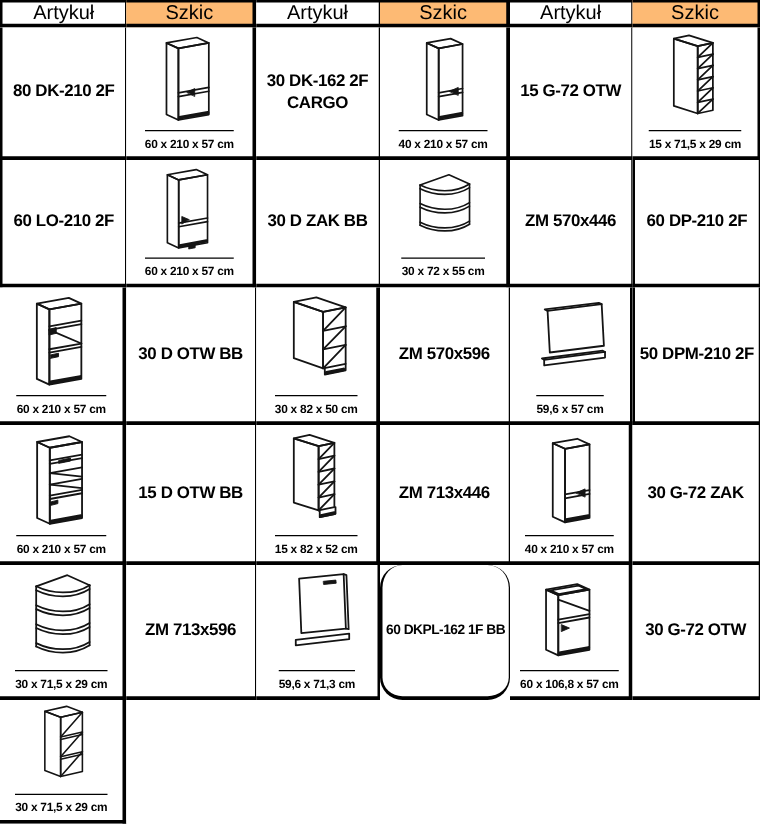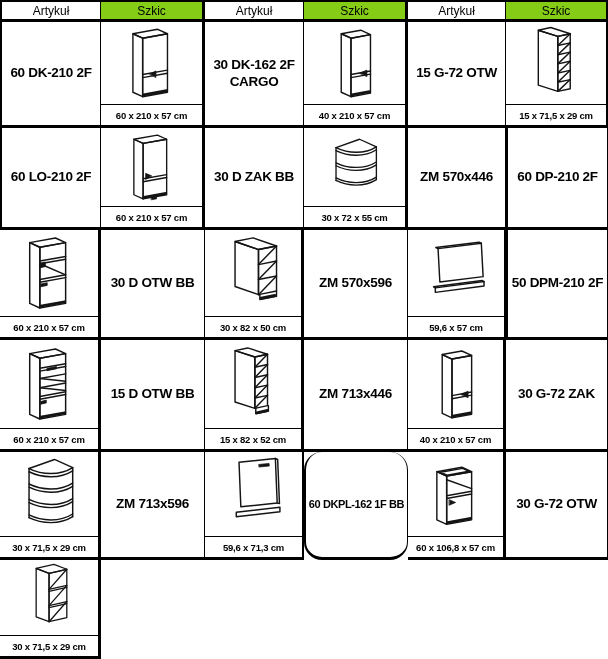--- a/index.html
+++ b/index.html
@@ -5,24 +5,24 @@
   html,body{margin:0;padding:0;background:#ffffff;font-family:"Liberation Sans",sans-serif;color:#000;}
   #grid{
     display:grid;
     grid-template-columns:101px 104px 99px 104px 98px 102px;
     grid-template-rows:22px 106px 102px 110px 112px 108px 99px;
     width:608px;height:659px;background:#fff;
   }
   .hc{
     box-sizing:border-box;border-top:2px solid #000;border-bottom:3px solid #000;
     display:flex;align-items:center;justify-content:center;
-    font-size:12px;background:#fff;
+    font-size:16px;background:#fff;
   }
-  .hc.gray{background:#84cc16;}
-  .cell{box-sizing:border-box;border-bottom:3px solid #000;background:#fff;}
+  .hc.gray{background:#fdba74;}
+  .cell{box-sizing:border-box;border-bottom:3px solid #000;background:#fff;align-items:center;}
   .b-l{border-left:2px solid #000;}
   .b-thin{border-right:1px solid #000;}
   .b-thick{border-right:3px solid #000;}
   .b-right{border-right:2px solid #000;}
   .ghost{background:#fff;}
   .art{
     display:flex;align-items:center;justify-content:center;text-align:center;
     font-weight:700;font-size:13.5px;letter-spacing:-0.3px;line-height:1.25;padding:2px;
   }
   .art.compact{font-size:11px;letter-spacing:-0.4px;white-space:nowrap;border-radius:18px;}
@@ -42,21 +42,21 @@
 <body>
 
 <div id="grid">
   <div class="hc b-l b-thin">Artykuł</div>
   <div class="hc gray b-thick">Szkic</div>
   <div class="hc b-thin">Artykuł</div>
   <div class="hc gray b-thick">Szkic</div>
   <div class="hc b-thin">Artykuł</div>
   <div class="hc gray b-right">Szkic</div>
 <div class="cell art b-l b-thin">
-      <span>60 DK-210 2F</span>
+      <span>80 DK-210 2F</span>
     </div>
     <div class="cell sk b-thick">
       <div class="img">
         <svg viewBox="0 0 100 88">
           <polygon points="29,11 57,6 68,11 40,16"></polygon>
           <polygon points="29,11 40,16 40,82 29,77"></polygon>
           <polygon points="40,16 68,11 68,77 40,82"></polygon>
           <line x1="40" y1="57" x2="68" y2="52"></line>
           <line x1="40" y1="60.5" x2="68" y2="55.5"></line>
           <polygon class="f" points="48,56.5 55,53 55,60"></polygon>

